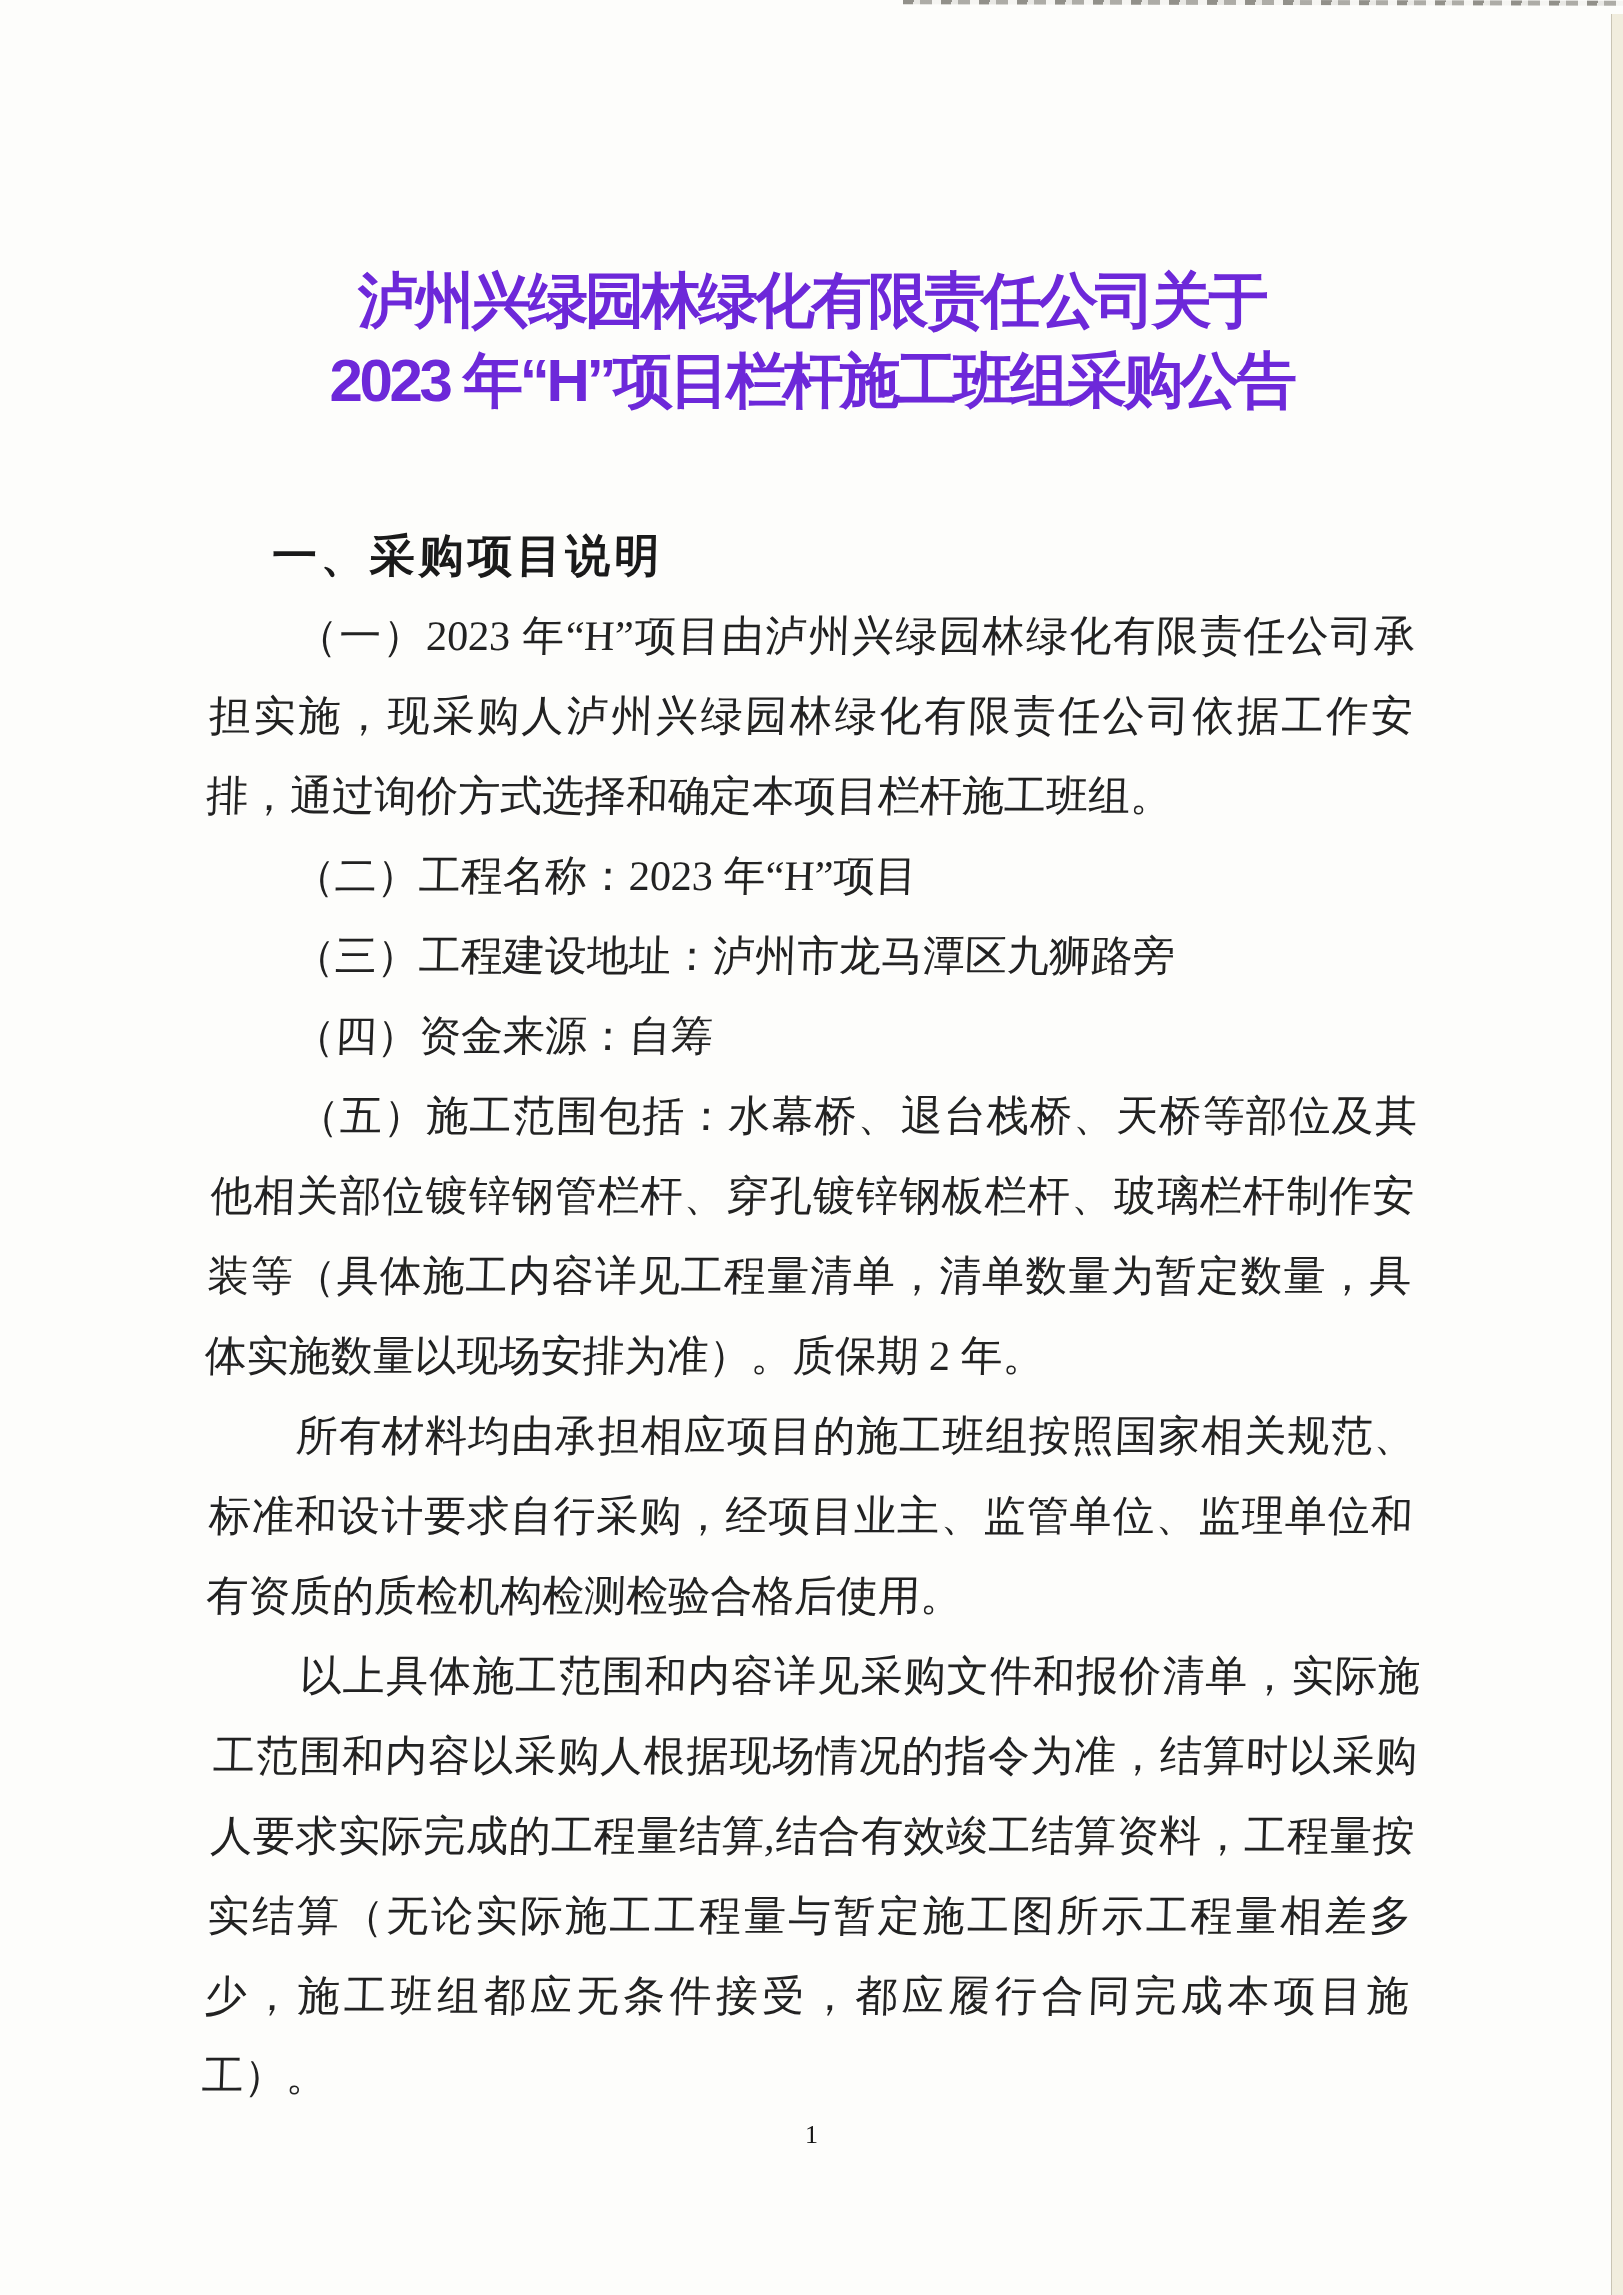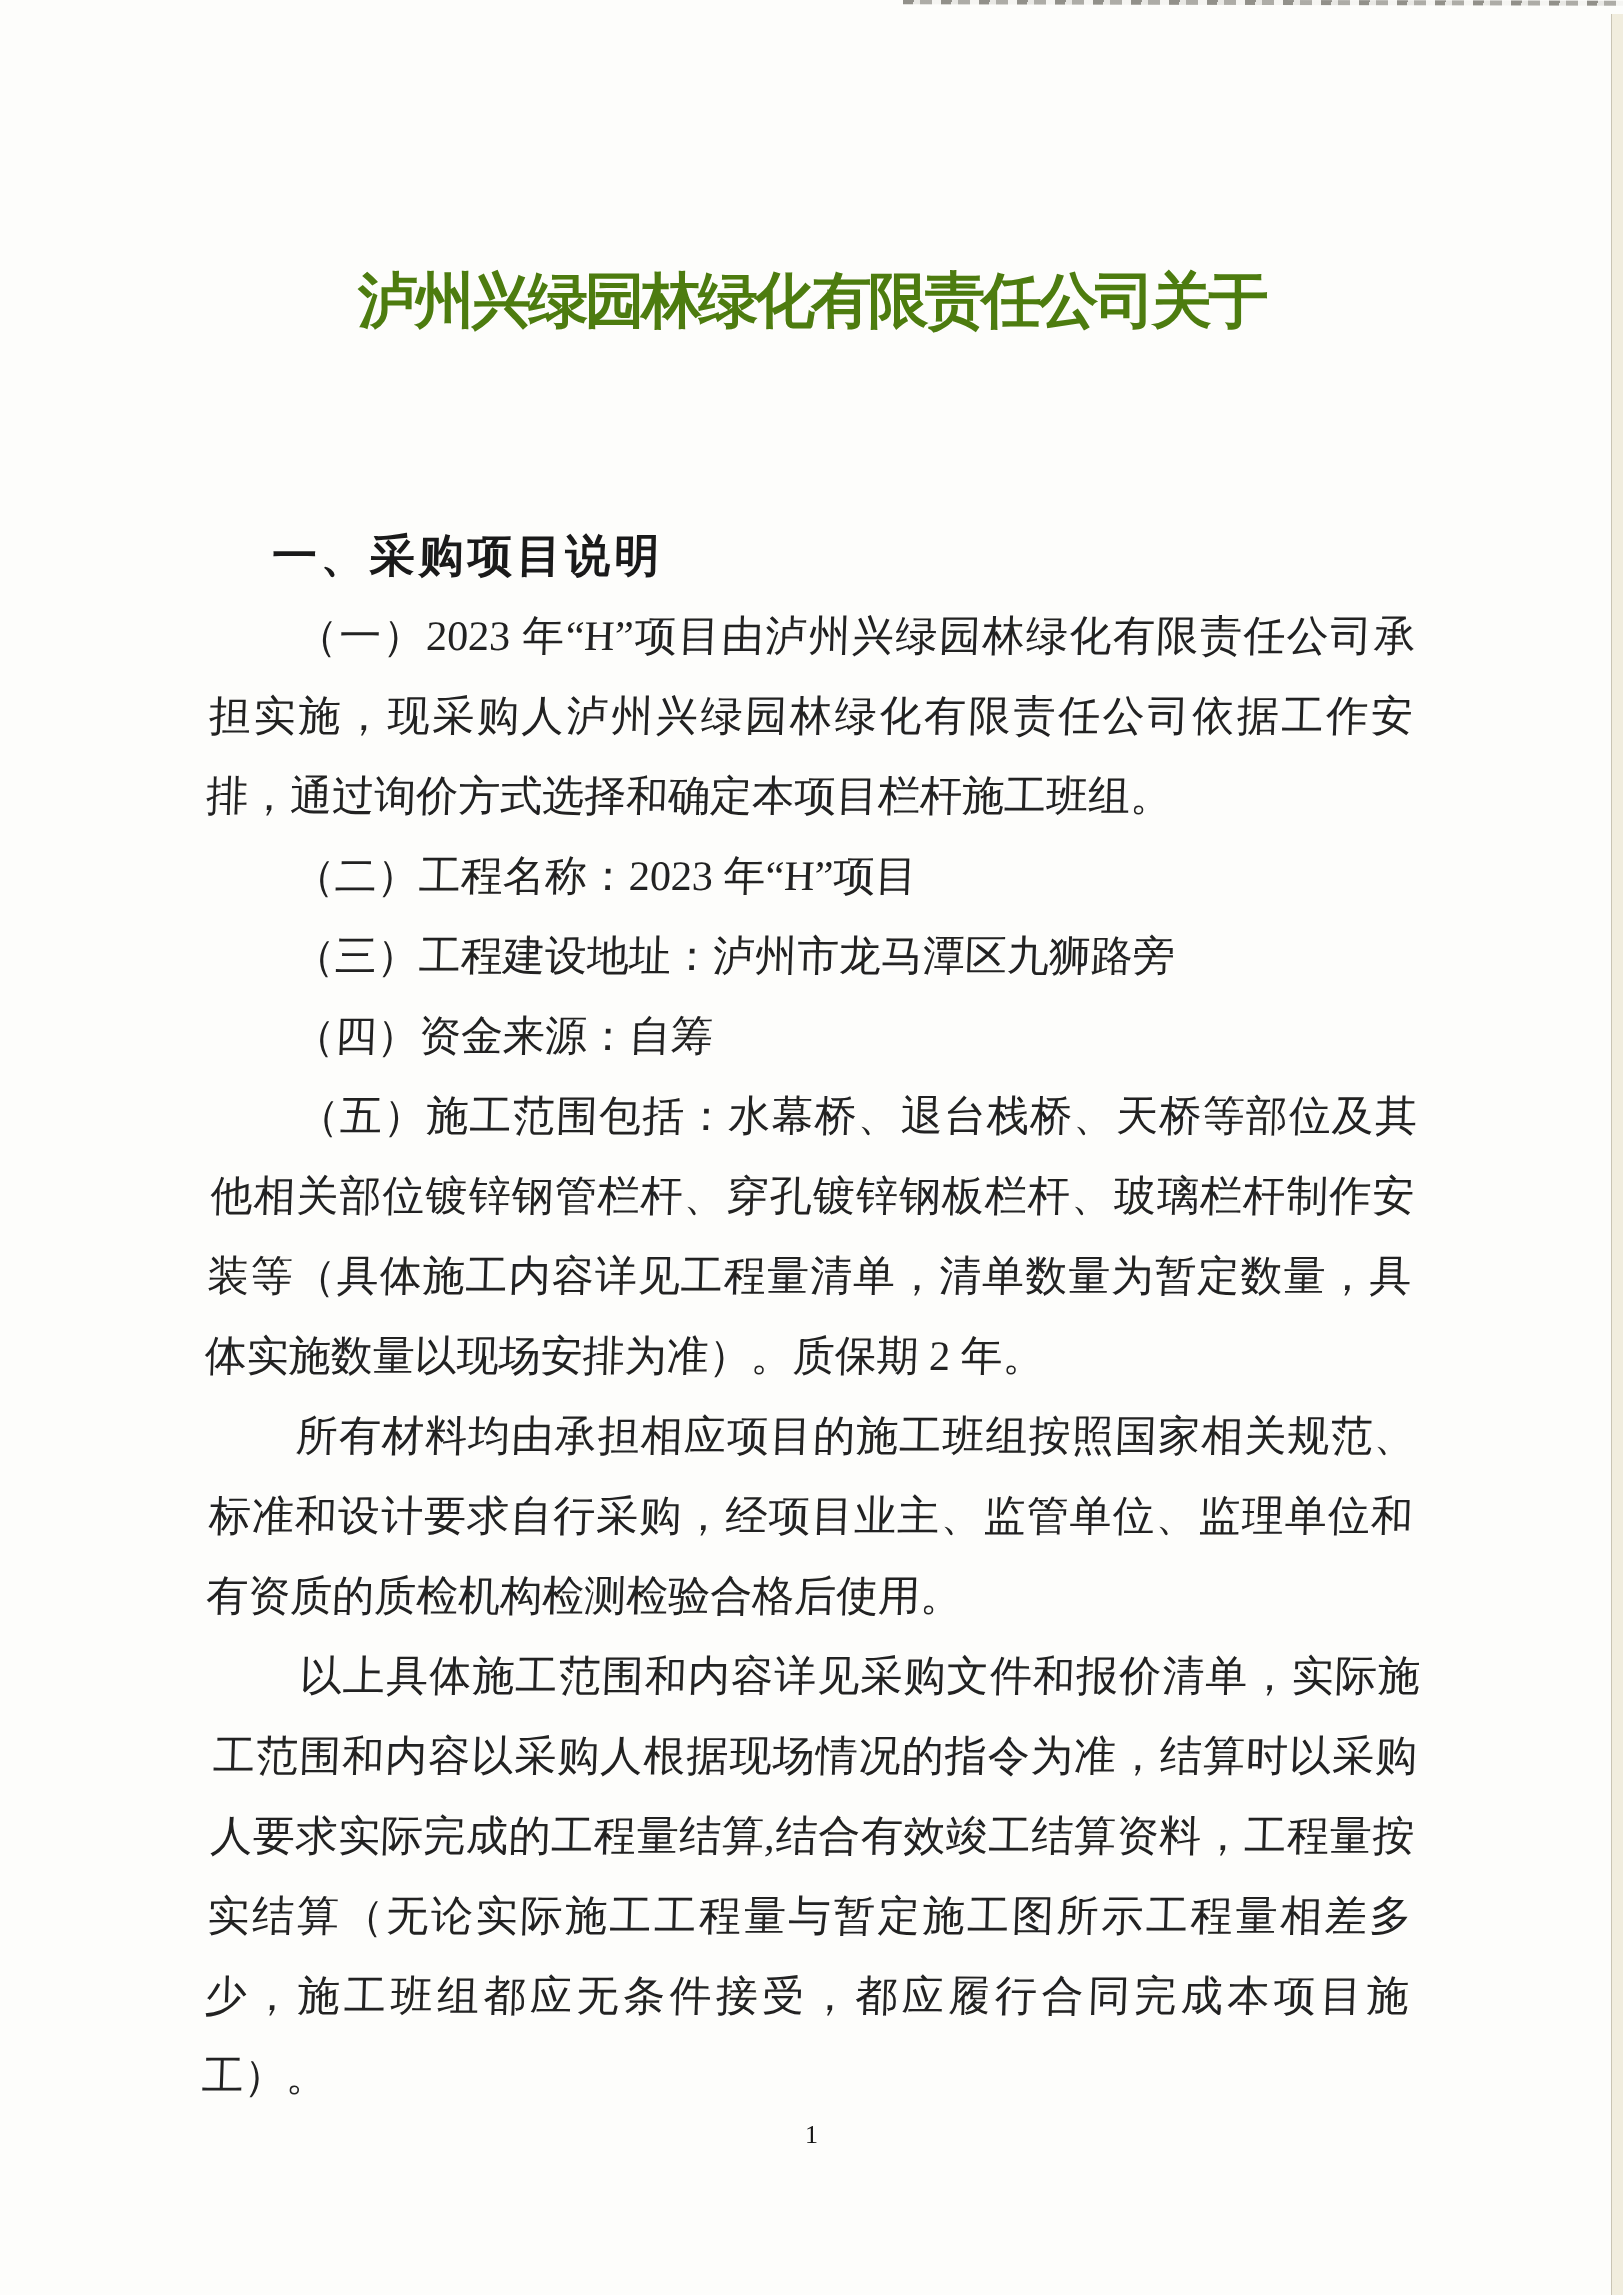--- a/index.html
+++ b/index.html
@@ -45,21 +45,21 @@
     top: 261px;
     left: 0;
     width: 1623px;
     margin: 0;
     text-align: center;
     font-family: "Liberation Sans", sans-serif;
     font-weight: bold;
     font-size: 60px;
     line-height: 80px;
     letter-spacing: -3.3px;
-    color: #4d7c0f;
+    color: #6d28d9;
   }
   .doc-title .title-line { display: block; }
   
   .doc-body {
     position: absolute;
     left: 209px;
     top: 516px;
     width: 1204px;
     font-size: 42px;
     line-height: 80px;
@@ -99,20 +99,21 @@
 </head>
 <body>
 
 <div class="page">
 
   <div class="scan-top-edge"></div>
   <div class="scan-right-edge"></div>
 
   <h1 class="doc-title">
     <span class="title-line">泸州兴绿园林绿化有限责任公司关于</span>
+    <span class="title-line">2023 年“H”项目栏杆施工班组采购公告</span>
   </h1>
 
   <div class="doc-body">
     <h2 class="section-heading">一、采购项目说明</h2>
 
     <p>（一）2023 年“H”项目由泸州兴绿园林绿化有限责任公司承担实施，现采购人泸州兴绿园林绿化有限责任公司依据工作安排，通过询价方式选择和确定本项目栏杆施工班组。</p>
 
     <p>（二）工程名称：2023 年“H”项目</p>
 
     <p>（三）工程建设地址：泸州市龙马潭区九狮路旁</p>

